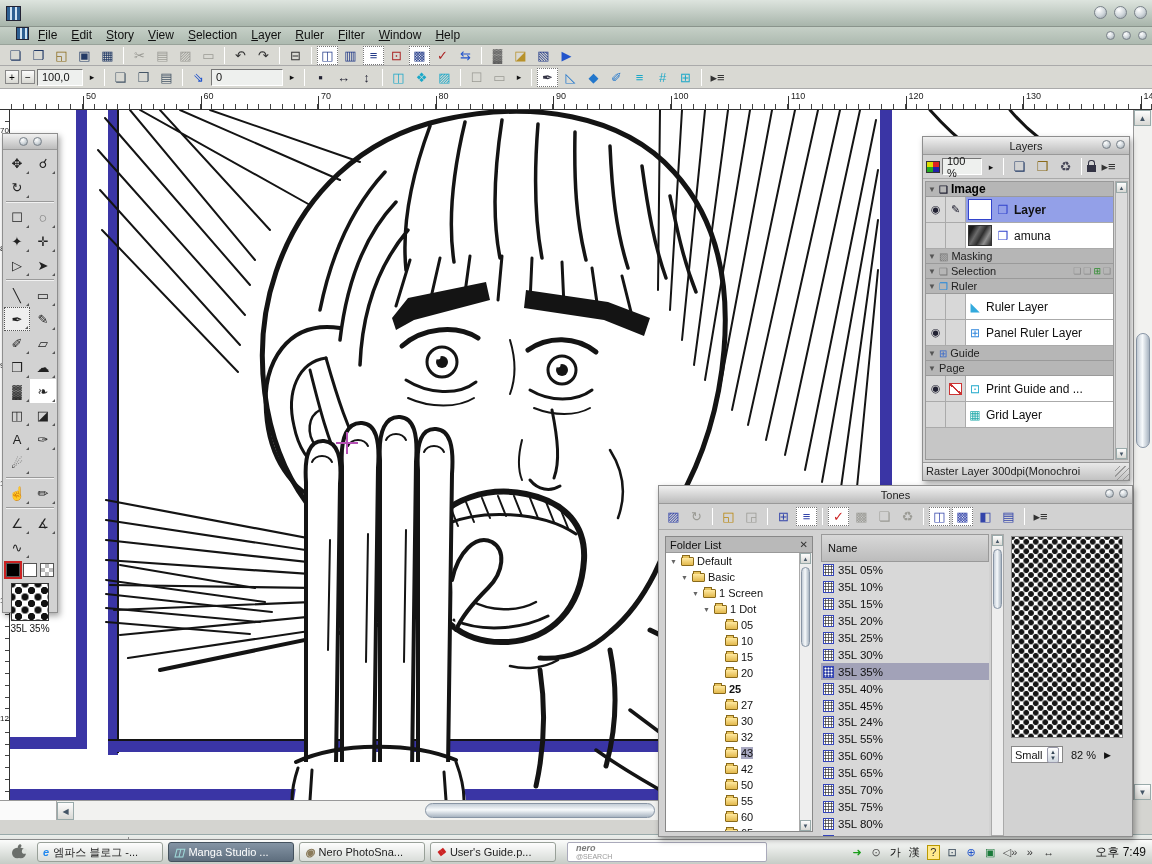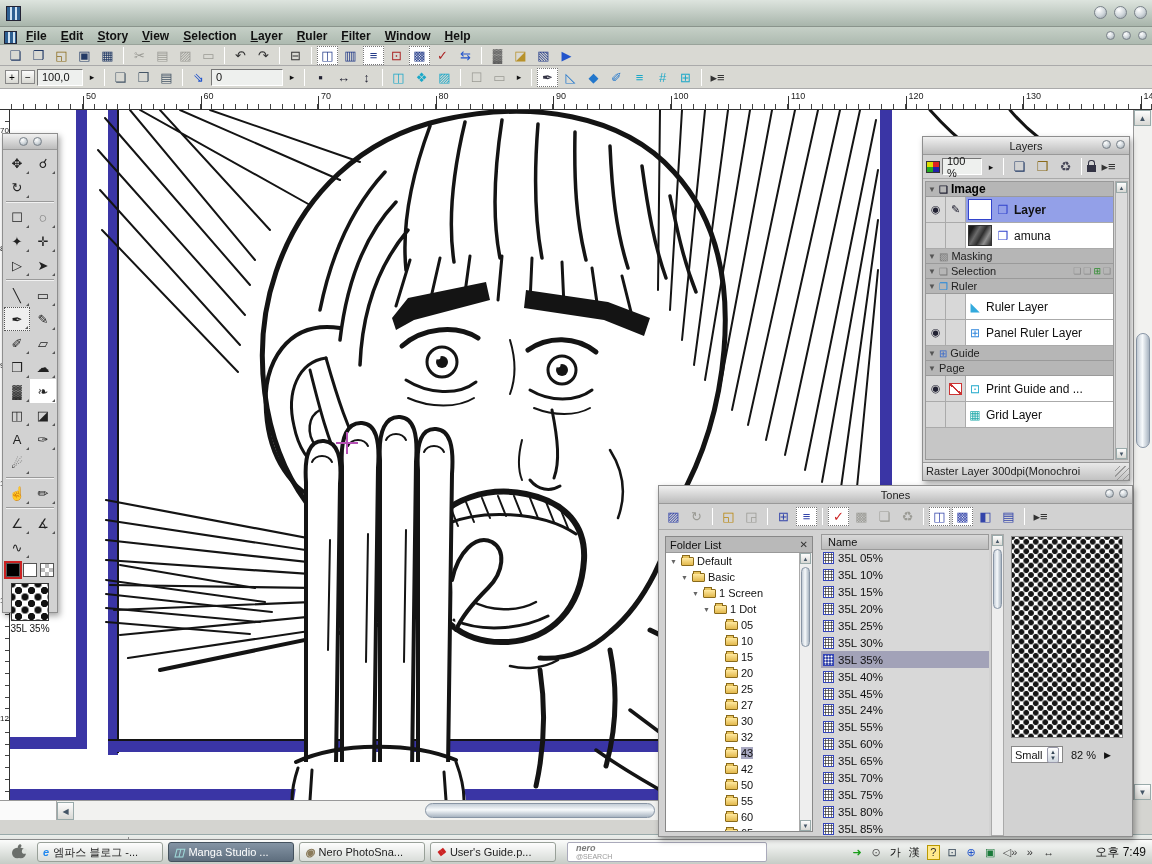--- a/index.html
+++ b/index.html
@@ -13,21 +13,21 @@
     display:flex;align-items:center;padding:0 6px;}
   #title-text{position:absolute;left:0;right:0;text-align:center;font-size:12px;color:#111;}
   .appicon{width:15px;height:15px;background:repeating-linear-gradient(90deg,#2d5f92 0 3px,#cfe2f2 3px 5px);
     border:1px solid #223;flex:0 0 auto;}
   .spheres{position:absolute;right:5px;top:6px;display:flex;gap:7px;}
   .sph{width:13px;height:13px;border-radius:50%;border:1px solid #7a828a;
     background:radial-gradient(circle at 35% 28%,#ffffff,#cdd4d9 55%,#8d969e);}
   .sph.small{width:9px;height:9px;}
   #menubar{position:absolute;left:0;top:27px;width:1152px;height:18px;
     background:linear-gradient(#c6d0c7,#adbab0);border-bottom:1px solid #99a39a;
-    display:flex;align-items:flex-end;gap:2px;padding:0 4px;font-size:12px;font-weight:bold;}
+    display:flex;align-items:flex-start;gap:2px;padding:0 16px;font-size:12px;}
   .mi{display:inline-block;padding:1px 7px;color:#111;}
   .mi::first-letter{text-decoration:underline;}
   #menubar .spheres{top:4px;}
 
   
   .tbar{position:absolute;left:0;width:1152px;background:#d9d9d3;border-bottom:1px solid #aaa;
     display:flex;align-items:center;gap:2px;padding:0 5px;}
   #tb1{top:45px;height:21px;}
   #tb2{top:66px;height:23px;}
   .tb{width:21px;height:19px;display:flex;align-items:center;justify-content:center;
@@ -165,21 +165,21 @@
   #folderhdr .x{margin-left:auto;font-size:10px;color:#333;}
   .frow{height:16px;display:flex;align-items:center;gap:3px;font-size:11px;color:#111;white-space:nowrap;}
   .frow .exp{font-size:7px;color:#666;width:8px;}
   .fold{width:13px;height:9px;background:linear-gradient(#ffe9a0,#e2b84c);border:1px solid #8a6a1a;
     border-radius:1px;position:relative;flex:0 0 auto;}
   .fold::before{content:"";position:absolute;top:-3px;left:0;width:6px;height:2px;background:#e8c45e;
     border:1px solid #8a6a1a;border-bottom:none;}
   .frow.sel .flabel{background:#a8a8c0;}
   #folderscroll{position:absolute;left:140px;top:67px;bottom:5px;width:13px;background:#eee;border-left:1px solid #aaa;}
   #tonelistpanel{position:absolute;left:162px;top:48px;width:168px;bottom:0;background:#d8d8d8;overflow:hidden;}
-  #tonelisthdr{height:16px;background:linear-gradient(#d8d8d8,#bcbcbc);border:1px solid #999;
+  #tonelisthdr{height:28px;background:linear-gradient(#d8d8d8,#bcbcbc);border:1px solid #999;
     font-size:11px;color:#111;display:flex;align-items:center;padding:0 6px;}
   .trowitem{height:16.9px;display:flex;align-items:center;gap:4px;font-size:11.5px;color:#111;padding:0 2px;}
   .trowitem.sel{background:#a2a2b8;}
   .toneic{width:11px;height:12px;border:1px solid #3344bb;background:#fff;
     background-image:radial-gradient(circle,#444 0.9px,transparent 1.3px);background-size:3px 3px;flex:0 0 auto;}
   .trowitem.sel .toneic{background:#3a4aa8;background-image:radial-gradient(circle,#fff 0.8px,transparent 1.2px);background-size:3px 3px;}
   #tonelistscroll{position:absolute;left:332px;top:48px;width:13px;bottom:0;background:#eee;border:1px solid #aaa;}
   #tonepreview{position:absolute;left:352px;top:50px;width:112px;height:202px;border:1px solid #888;background:#fff;
     background-image:radial-gradient(circle,#151515 2.6px,transparent 3.1px),radial-gradient(circle,#151515 2.6px,transparent 3.1px);
     background-size:9.5px 9.5px;background-position:0 0,4.75px 4.75px;}
@@ -666,21 +666,21 @@
           <div class="frow" style="padding-left: 48px;">
             <span class="exp"></span>
             <span class="fold"></span>
             <span class="flabel">15</span>
           </div>
           <div class="frow" style="padding-left: 48px;">
             <span class="exp"></span>
             <span class="fold"></span>
             <span class="flabel">20</span>
           </div>
-          <div class="frow" style="padding-left: 48px;">
+          <div class="frow" style="padding-left: 36px; font-weight: bold;">
             <span class="exp"></span>
             <span class="fold"></span>
             <span class="flabel">25</span>
           </div>
           <div class="frow" style="padding-left: 48px;">
             <span class="exp"></span>
             <span class="fold"></span>
             <span class="flabel">27</span>
           </div>
           <div class="frow" style="padding-left: 48px;">

